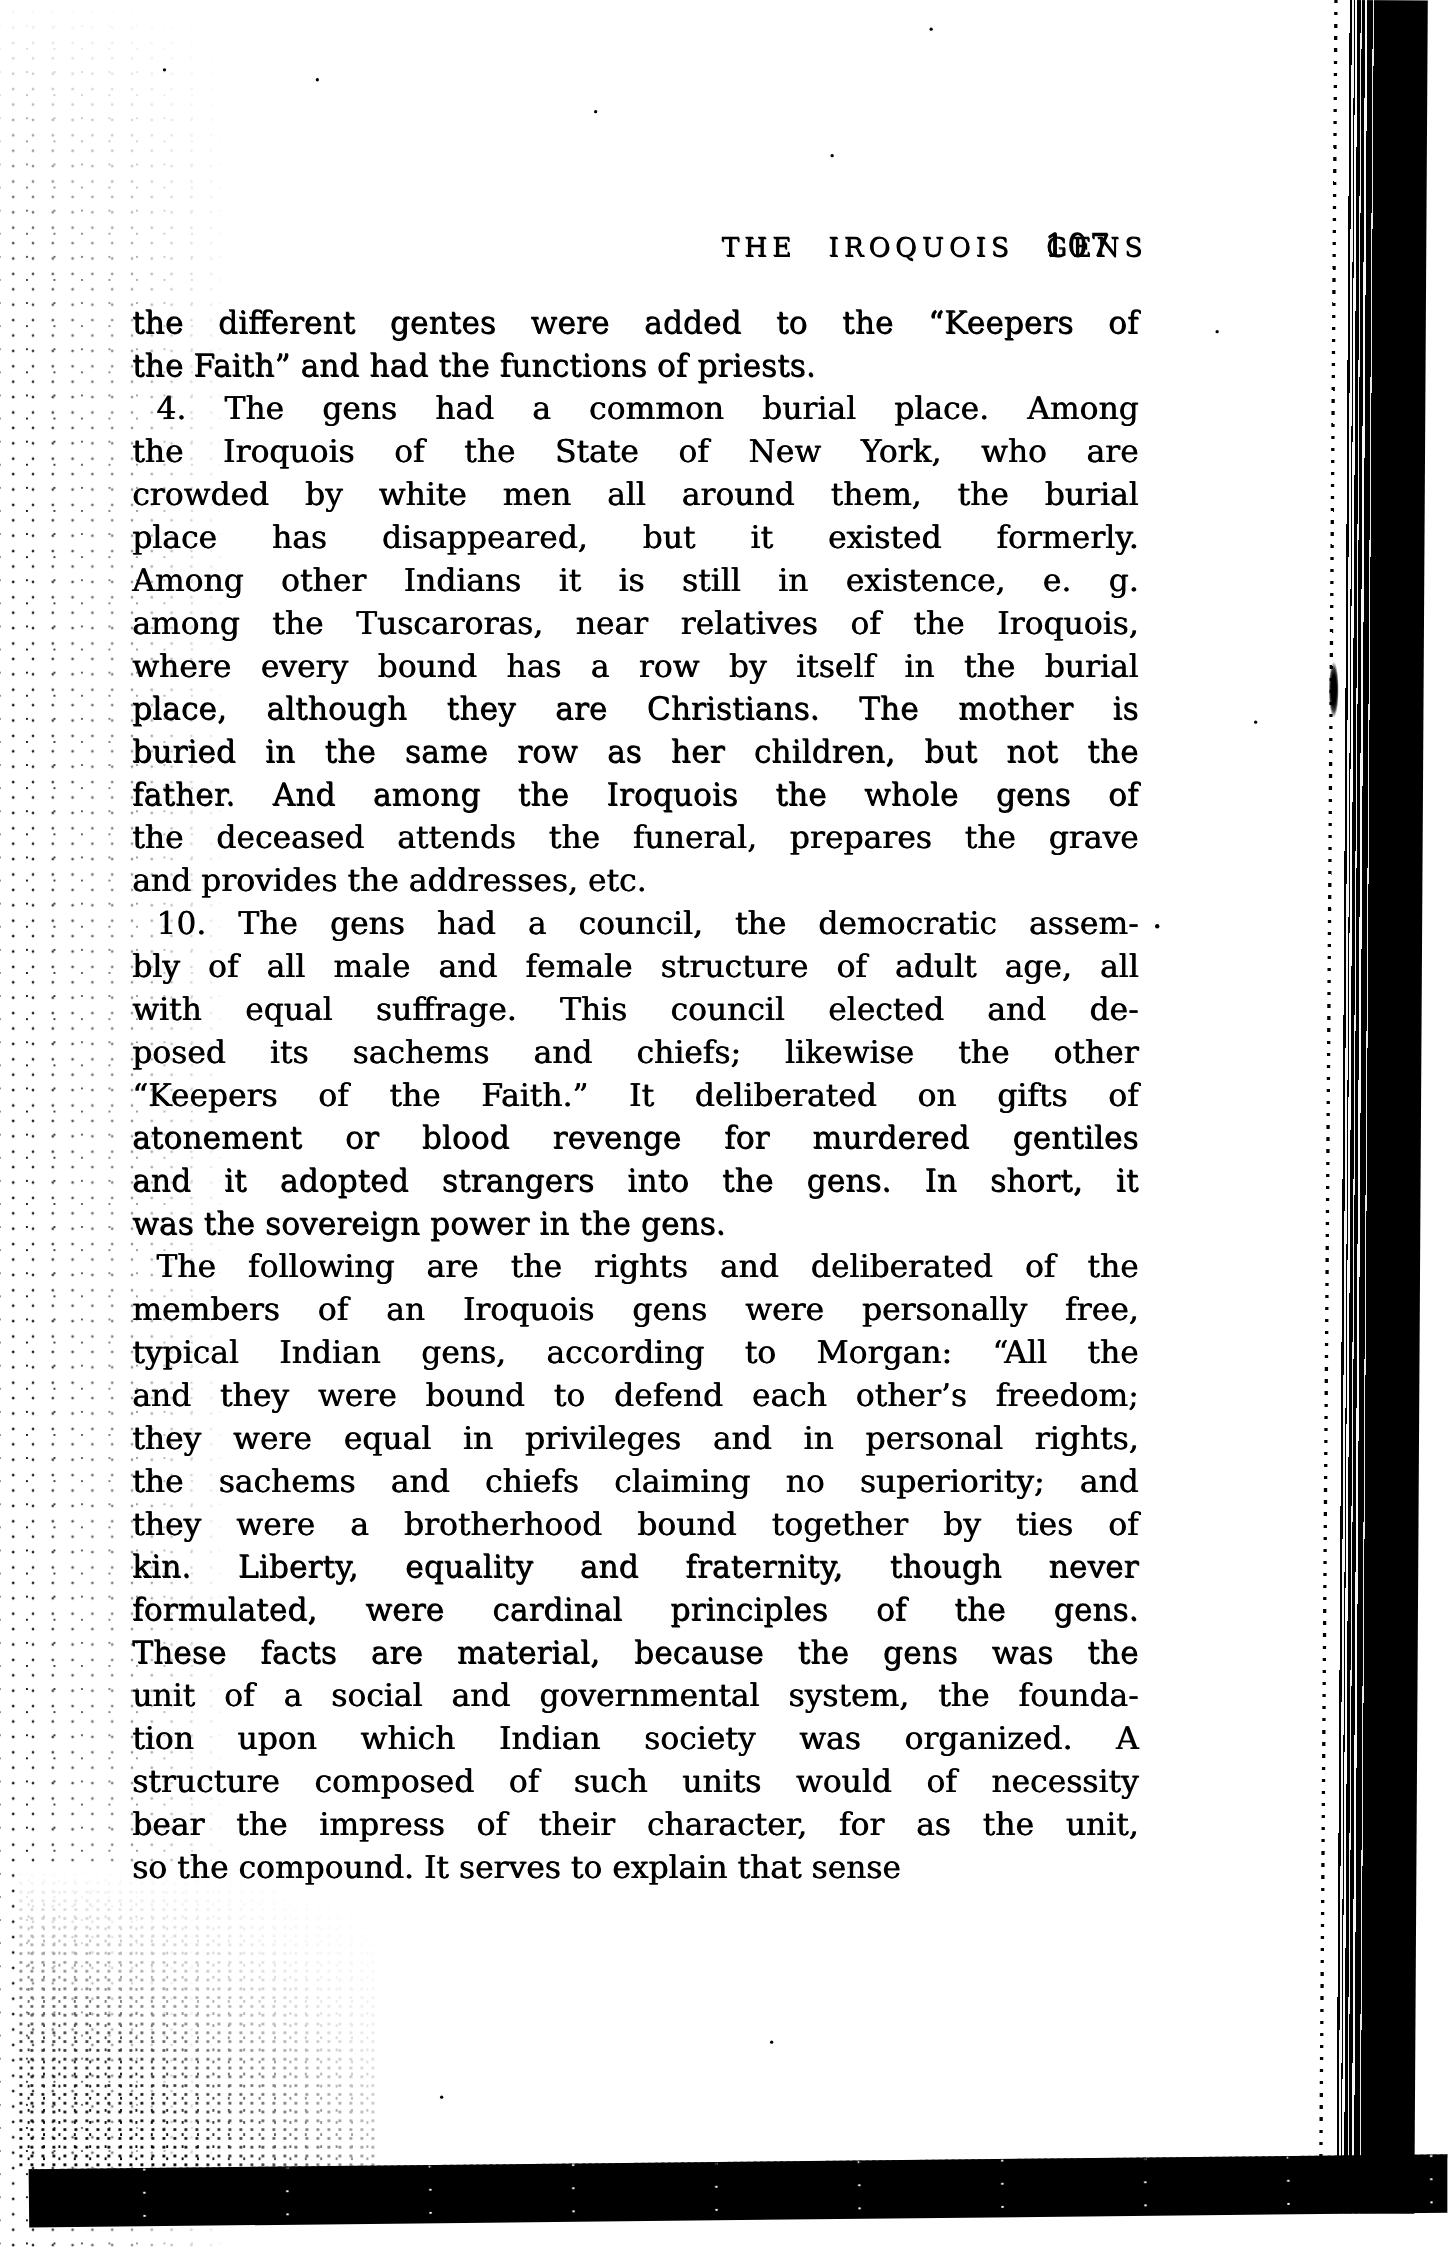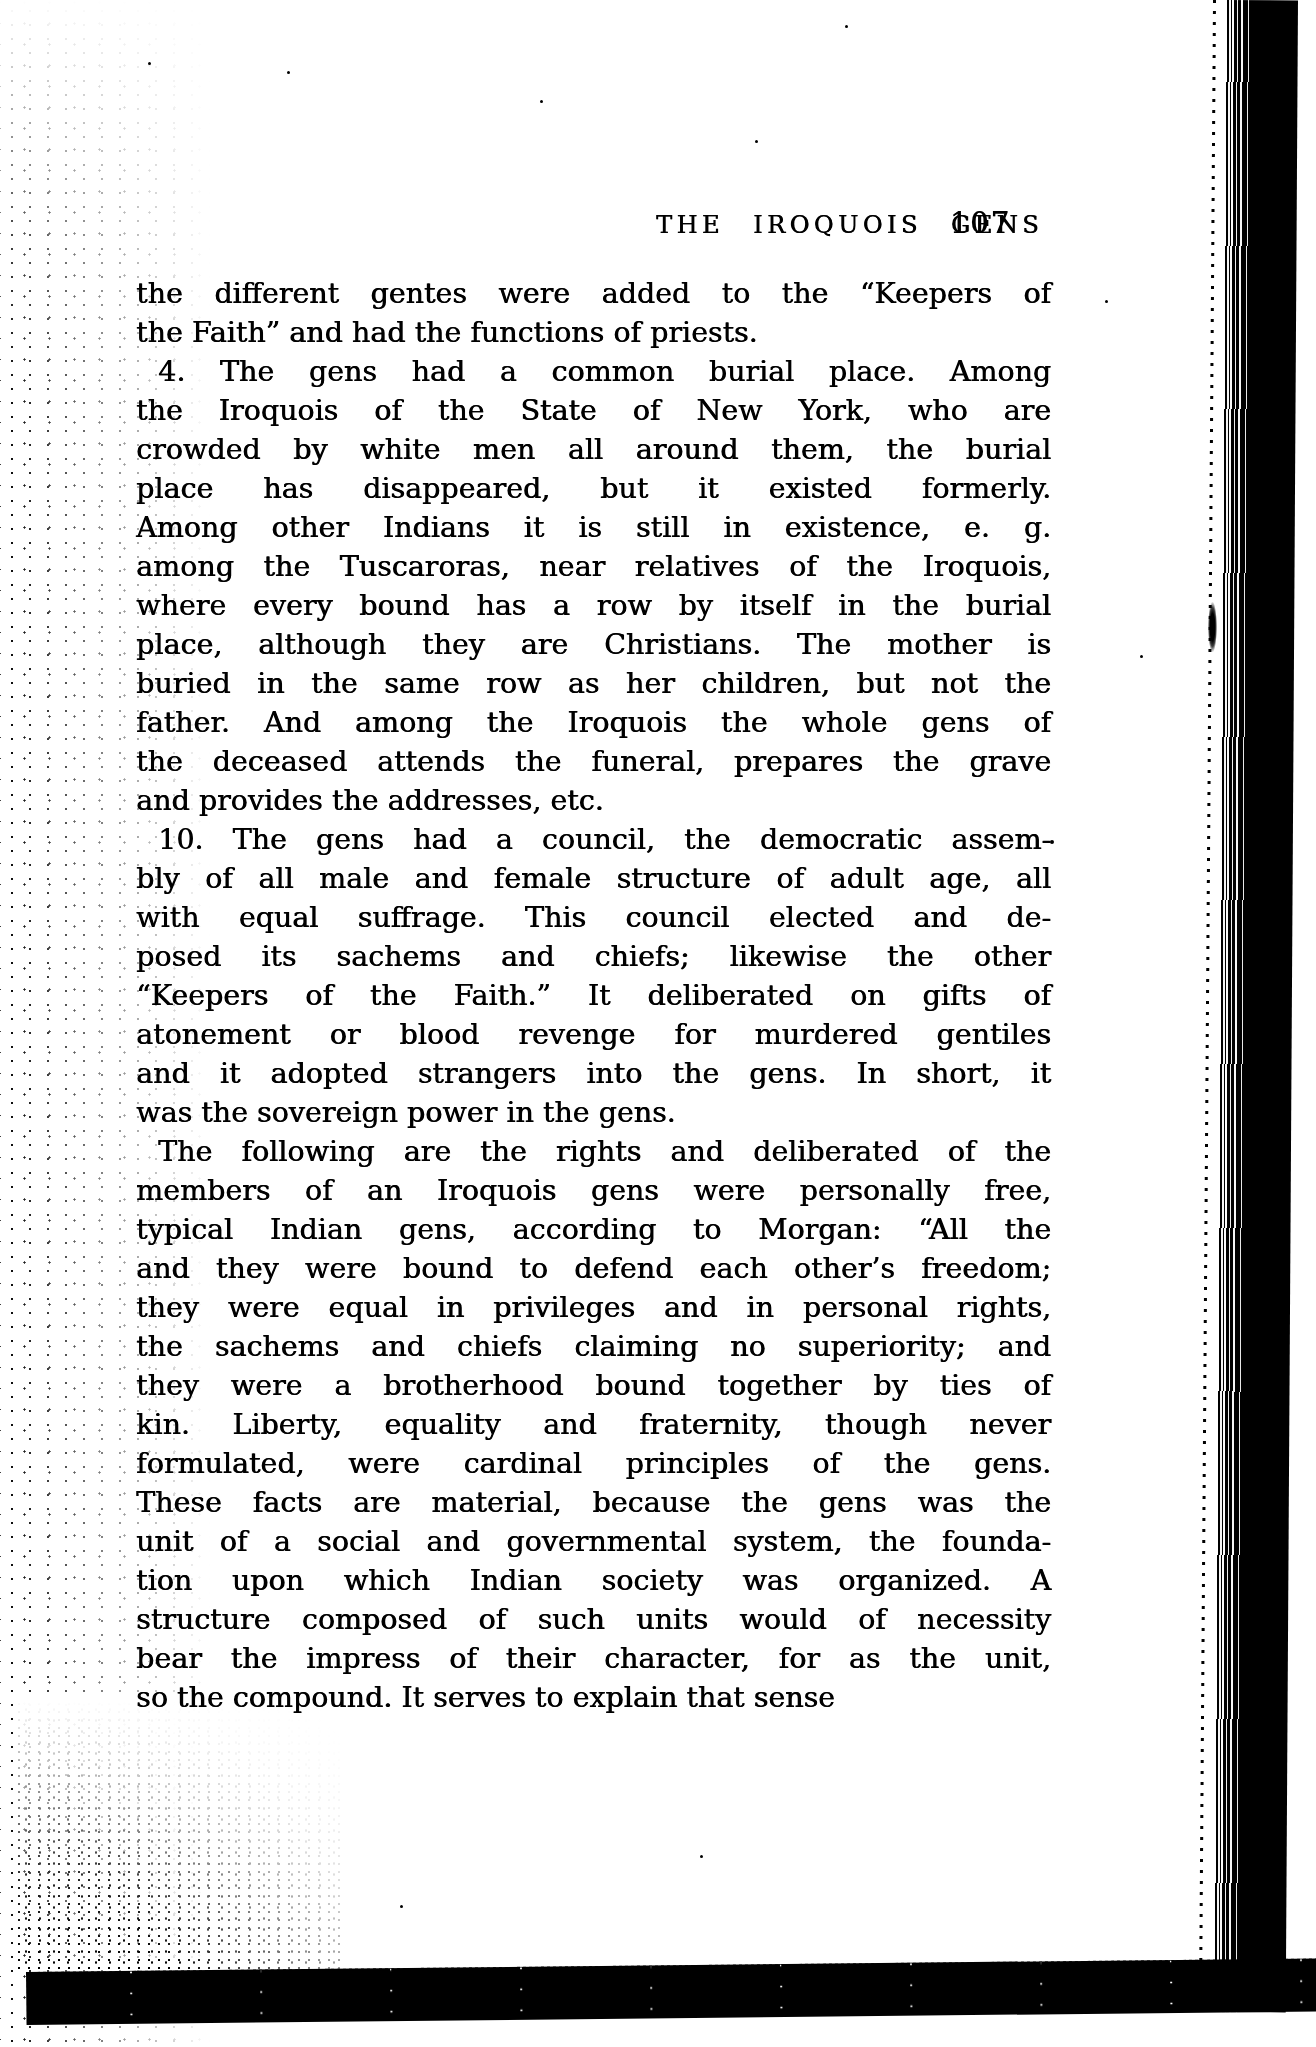--- a/index.html
+++ b/index.html
@@ -52,21 +52,21 @@
     padding-top:5px;
   }
   .page-number {
     position:absolute; right:32px; top:0;
     font-size:29px; letter-spacing:2px;
     text-shadow: 0.6px 0.3px 0 #000;
   }
 
   
   .text-block {
-    position:absolute; left:136px; top:274px; width:915px;
+    position:absolute; left:120px; top:274px; width:915px;
     font-size:28.5px; line-height:39px;
   }
   .line {
     text-align: justify;
     text-align-last: justify;
     text-shadow: 0.6px 0.3px 0 #000;
     white-space: normal;
   }
   .line.end { text-align-last: left; }
   .line.ind { padding-left: 22px; }

